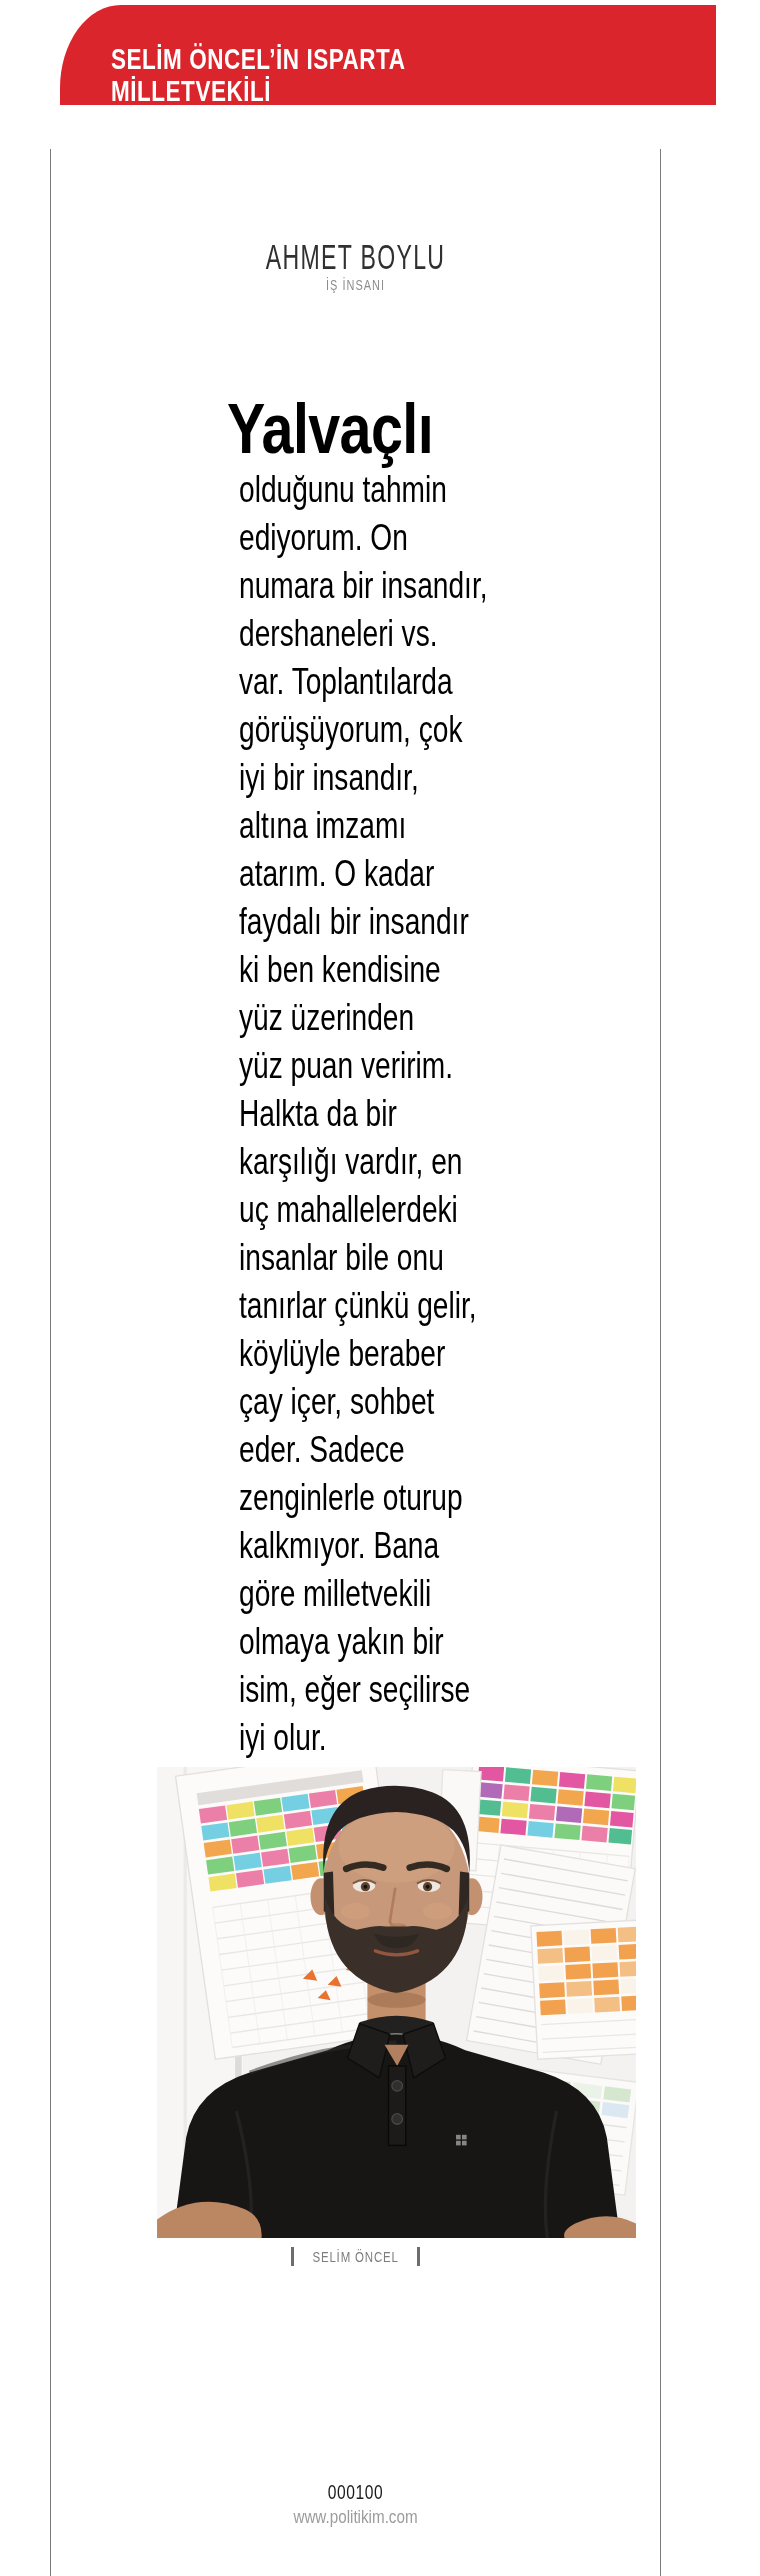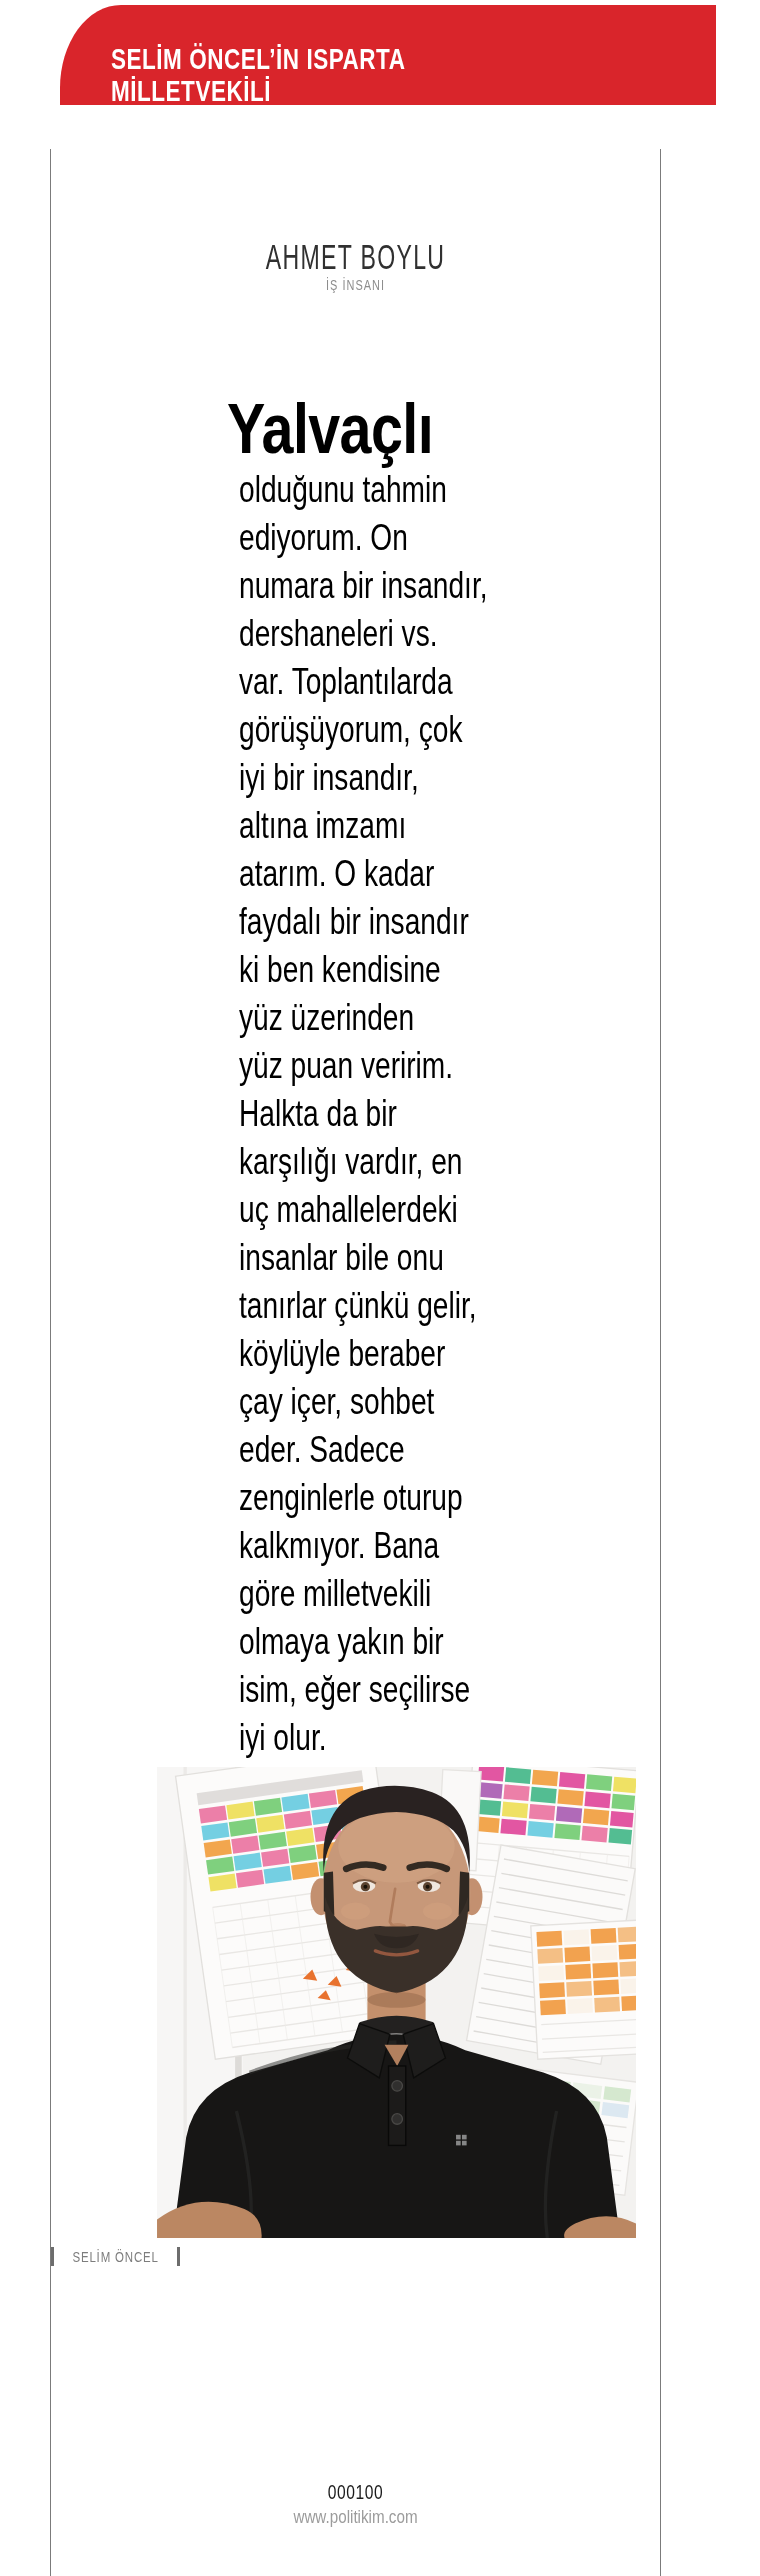--- a/index.html
+++ b/index.html
@@ -73,21 +73,21 @@
   .photo{
     position:absolute;left:106px;top:1618px;
     width:479px;height:471px;
     overflow:hidden;
     background:#f3f2f0;
   }
   .photo svg{display:block;}
   
   .photo-caption{
     position:absolute;left:0;right:0;top:2097px;height:21px;
-    display:flex;align-items:center;justify-content:flex-start;gap:8.6px;
+    display:flex;align-items:center;justify-content:center;gap:8.6px;
   }
   .caption-bar{
     display:inline-block;width:3.3px;height:18.5px;background:#6d6d6d;
   }
   .caption-text{
     font-size:14px;color:#7d7d7d;letter-spacing:1px;
     transform:scaleX(0.82);
   }
   
   .footer-code{

